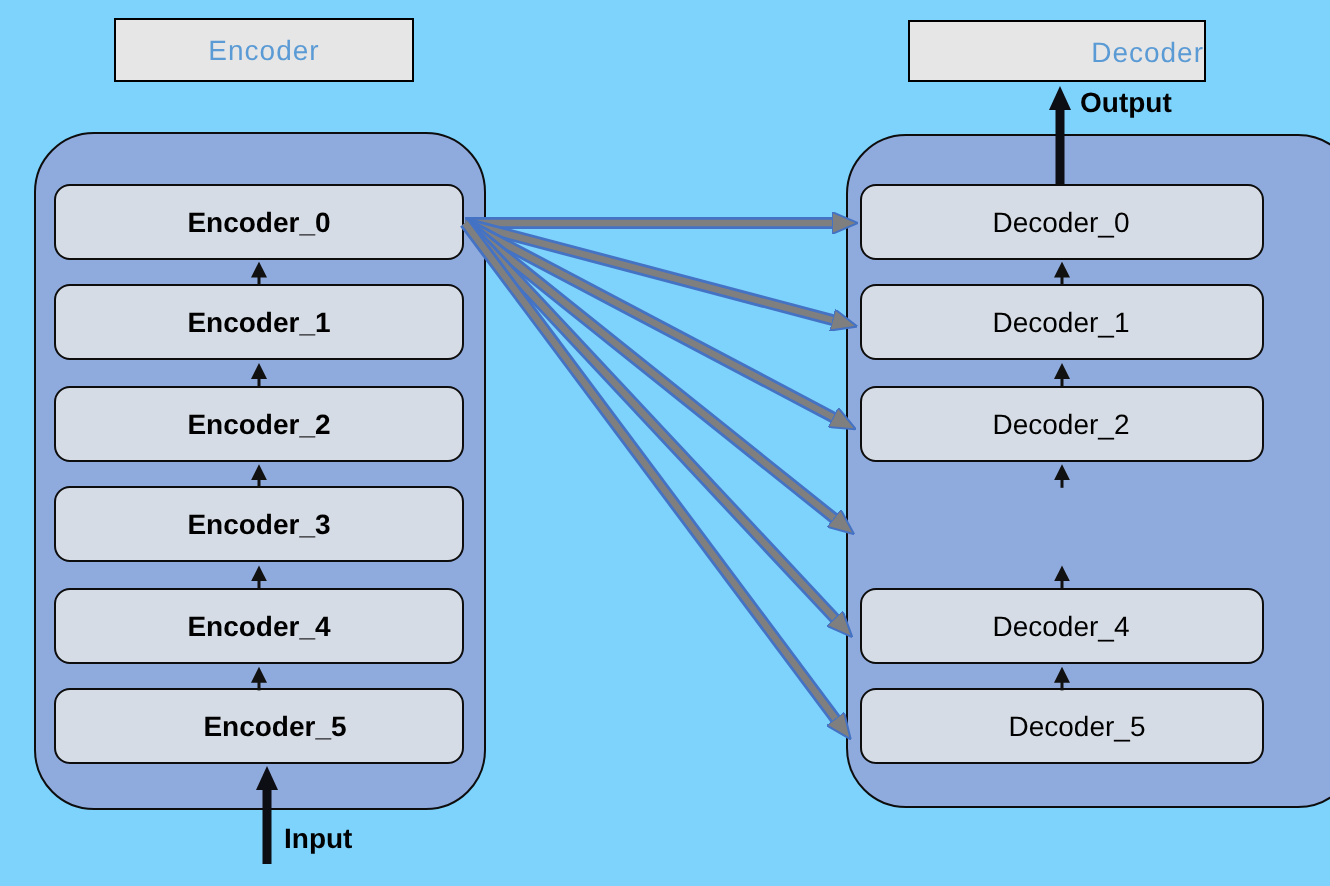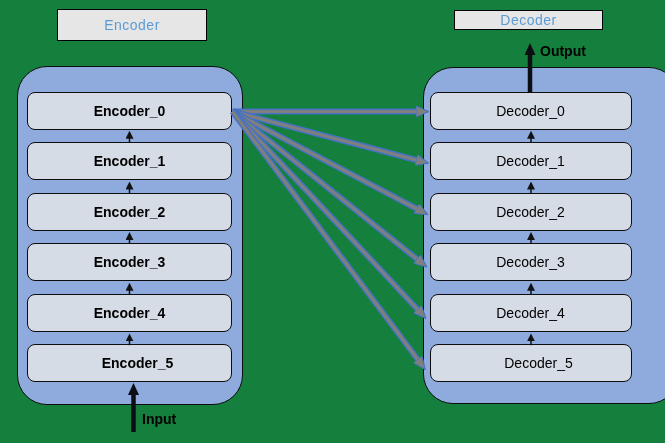--- a/index.html
+++ b/index.html
@@ -1,17 +1,17 @@
 <!DOCTYPE html>
 <html><head>
 <meta charset="utf-8">
 <style>
   html,body { margin:0; padding:0; background:#ffffff; }
   #canvas {
-    position:relative; width:665px; height:443px; background:#15803d;
+    position:relative; width:665px; height:443px; background:#7dd3fc;
     font-family:"Liberation Sans", sans-serif; overflow:hidden;
   }
   .title-box {
     position:absolute; box-sizing:border-box;
     background:#E7E6E6; border:1px solid #000000;
     display:flex; align-items:center; justify-content:center;
     font-size:14px; color:#5B9BD5; letter-spacing:0.5px;
   }
   .container {
     position:absolute; box-sizing:border-box;
@@ -35,21 +35,21 @@
   .io-arrow  { stroke:#0d0d14; stroke-width:4.5; fill:none; }
 </style>
 </head>
 <body>
 
 <div id="canvas">
 
   <div class="title-box" style="left:57px; top:9px; width:150px; height:32px;">
     <span>Encoder</span>
   </div>
-  <div class="title-box" style="left:454px; top:10px; width:149px; height:20px;">
+  <div class="title-box" style="left:454px; top:10px; width:149px; height:31px;justify-content:flex-end;">
     <span>Decoder</span>
   </div>
 
   <div class="container" style="left:17px; top:66px; width:226px; height:339px;">
     <div class="block enc-block" style="top:24.5px;">
         <span>Encoder_0</span>
       </div>
     <div class="block enc-block" style="top:75px;">
         <span>Encoder_1</span>
       </div>
@@ -69,23 +69,20 @@
 
   <div class="container" style="left:423px; top:67px; width:256px; height:337px;">
     <div class="block dec-block" style="top:23.5px;">
         <span>Decoder_0</span>
       </div>
     <div class="block dec-block" style="top:74px;">
         <span>Decoder_1</span>
       </div>
     <div class="block dec-block" style="top:124.5px;">
         <span>Decoder_2</span>
-      </div>
-    <div class="block dec-block" style="top:175px;">
-        <span>Decoder_3</span>
       </div>
     <div class="block dec-block" style="top:225.5px;">
         <span>Decoder_4</span>
       </div>
     <div class="block dec-block" style="top:276px;padding-left:16px;">
         <span>Decoder_5</span>
       </div>
   </div>
 
   <svg id="arrow-overlay" width="665" height="443" viewBox="0 0 665 443">

